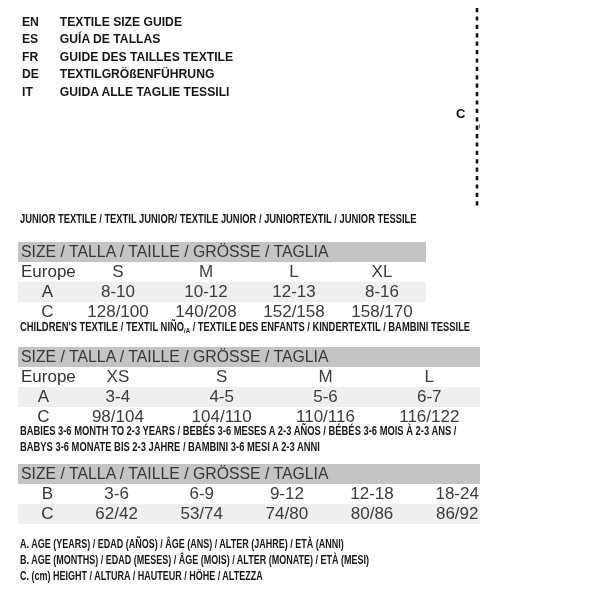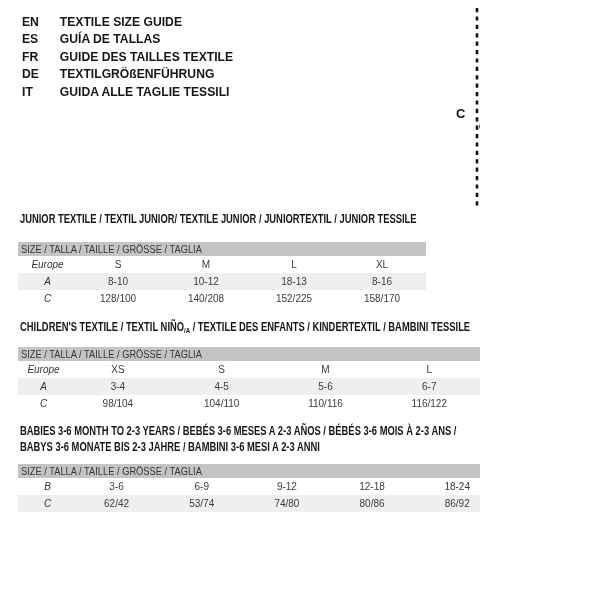--- a/index.html
+++ b/index.html
@@ -34,31 +34,31 @@
     font-weight: bold; font-size: 12.5px; color: #161616;
     white-space: nowrap; line-height: 15.5px;
     transform: scaleX(0.75); transform-origin: 0 0;
   }
   .sub { font-size: 8px; position: relative; top: 2px; }
 
   
   table.size-table {
     position: absolute; left: 18px;
     border-collapse: collapse; table-layout: fixed;
-    font-size: 10px; color: #3c3c3c;
+    font-size: 17px; color: #3c3c3c;
   }
   table.size-table td { padding: 0; vertical-align: middle; }
   tr.bar td {
     background: #c4c4c4; height: 14px; color: #373737;
     text-align: left; padding-left: 3px; white-space: nowrap; overflow: hidden;
   }
   .barline { display: inline-block; transform: scaleX(0.93); transform-origin: 0 50%; }
   tr.vals td { height: 17px; text-align: center; white-space: nowrap; }
   tr.shaded td { background: #efefef; }
-  td.rowlabel { text-align: left; padding-left: 3px !important; color: #343434; font-style: italic; }
+  td.rowlabel { text-align: left; padding-left: 3px !important; color: #343434; }
 
   
   .legend { position: absolute; left: 20px; top: 536px; }
   .legend-line {
     font-weight: bold; font-size: 12px; color: #161616;
     line-height: 16.2px; white-space: nowrap;
     transform: scaleX(0.75); transform-origin: 0 0;
   }
 </style>
 </head>
@@ -127,28 +127,28 @@
           <td class="rowlabel">Europe</td>
           <td class="">S</td>
           <td class="">M</td>
           <td class="">L</td>
           <td class="">XL</td>
         </tr>
         <tr class="vals shaded">
           <td class="rowlabel">A</td>
           <td class="">8-10</td>
           <td class="">10-12</td>
-          <td class="">18-13</td>
+          <td class="">12-13</td>
           <td class="">8-16</td>
         </tr>
         <tr class="vals">
           <td class="rowlabel">C</td>
           <td class="">128/100</td>
           <td class="">140/208</td>
-          <td class="">152/225</td>
+          <td class="">152/158</td>
           <td class="">158/170</td>
         </tr>
       </tbody>
     </table>
 
   <div class="sec-title" style="top:320px;"><span>CHILDREN'S TEXTILE / TEXTIL NIÑO</span><span class="sub">/A</span><span> / TEXTILE DES ENFANTS / KINDERTEXTIL / BAMBINI TESSILE</span></div>
   <table class="size-table" style="top:347px; width:567px;">
       <colgroup>
         <col style="width:48px">
         <col>
@@ -220,14 +220,19 @@
           <td class="">62/42</td>
           <td class="">53/74</td>
           <td class="">74/80</td>
           <td class="">80/86</td>
           <td class="">86/92</td>
           <td class="">92/98</td>
         </tr>
       </tbody>
     </table>
 
+  <div class="legend">
+    <div class="legend-line">A. AGE (YEARS) / EDAD (AÑOS) / ÂGE (ANS) / ALTER (JAHRE) / ETÀ (ANNI)</div>
+    <div class="legend-line">B. AGE (MONTHS) / EDAD (MESES) / ÂGE (MOIS) / ALTER (MONATE) / ETÀ (MESI)</div>
+    <div class="legend-line">C. (cm) HEIGHT / ALTURA / HAUTEUR / HÖHE / ALTEZZA</div>
+  </div>
 
 </div>
 
 </body></html>

